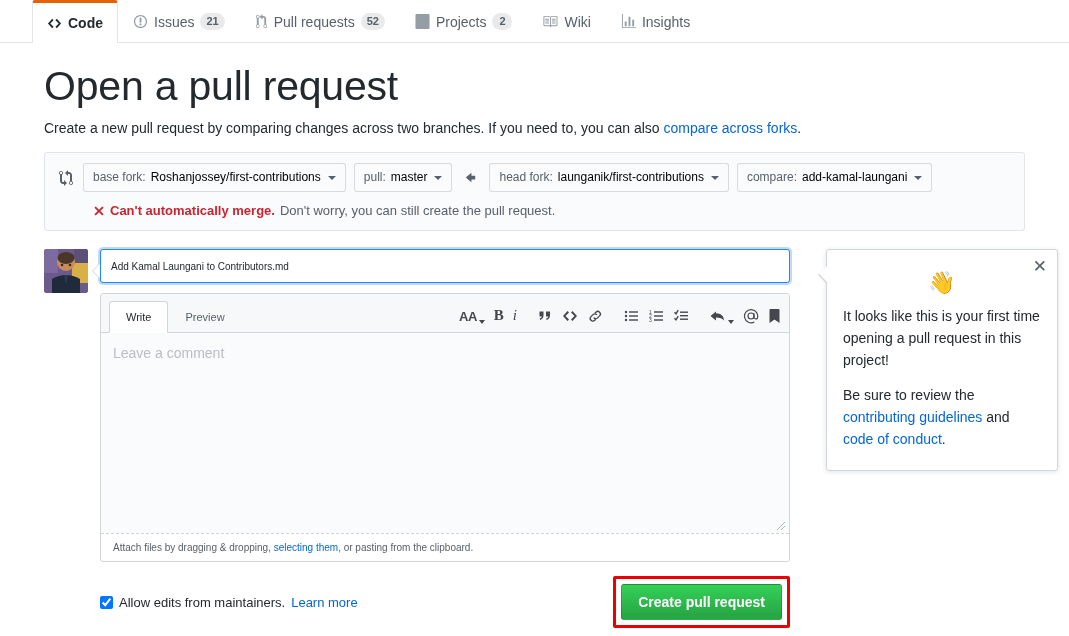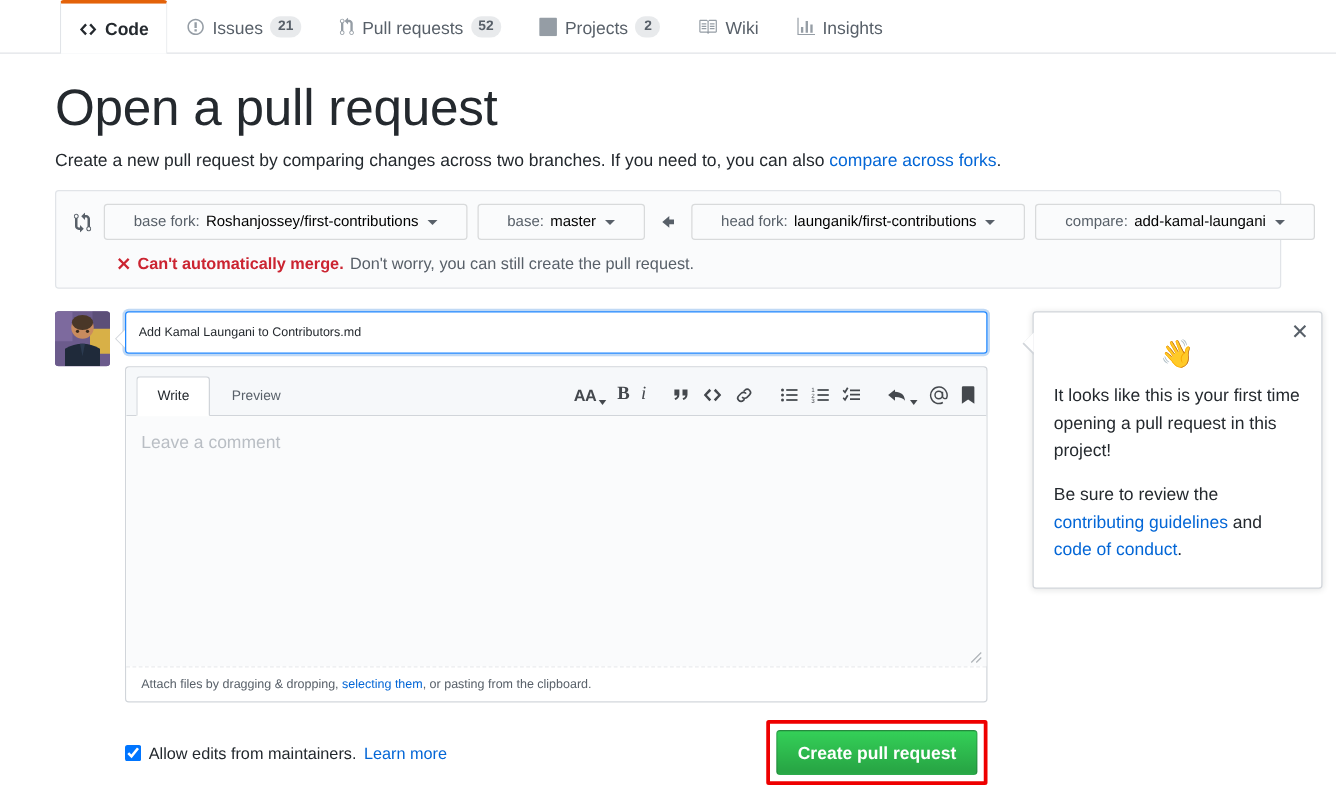--- a/index.html
+++ b/index.html
@@ -12,21 +12,21 @@
     font-size: 14px;
     color: #24292e;
   }
 
   
   .nav-bar {
     position: relative;
     height: 43px;
     border-bottom: 1px solid #e1e4e8;
     background: #fff;
-    padding-left: 48px;
+    padding-left: 32px;
     display: flex;
     align-items: flex-end;
   }
   .nav-tab {
     display: flex;
     align-items: center;
     gap: 6px;
     height: 42px;
     padding: 0 14px;
     font-size: 14px;
@@ -102,21 +102,21 @@
     gap: 8px;
   }
   .compare-icon { color: #586069; display:inline-flex; margin-right: 2px;}
   .btn-select {
     display: inline-flex;
     align-items: center;
     gap: 5px;
     background: #fafbfc;
     border: 1px solid rgba(27,31,35,0.15);
     border-radius: 3px;
-    padding: 4px 23px;
+    padding: 4px 9px;
     font-size: 12px;
     color: #586069;
     cursor: pointer;
     line-height: 19px;
     white-space: nowrap;
   }
   .btn-select b { color: #000000; font-weight: 400; }
   .caret {
     display: inline-block;
     width: 0; height: 0;
@@ -461,21 +461,21 @@
           </svg>
       </span>
 
       <button class="btn-select">
         <span>base fork:</span>
         <b>Roshanjossey/first-contributions</b>
         <span class="caret"></span>
       </button>
 
       <button class="btn-select">
-        <span>base:</span>
+        <span>pull:</span>
         <b>master</b>
         <span class="caret"></span>
       </button>
 
       <span class="arrow-left">
         <svg width="15" height="15" viewBox="0 0 10 16" fill="currentColor">
             <path d="M6 3L0 8l6 5v-3h4V6H6V3z"></path>
           </svg>
       </span>
 

